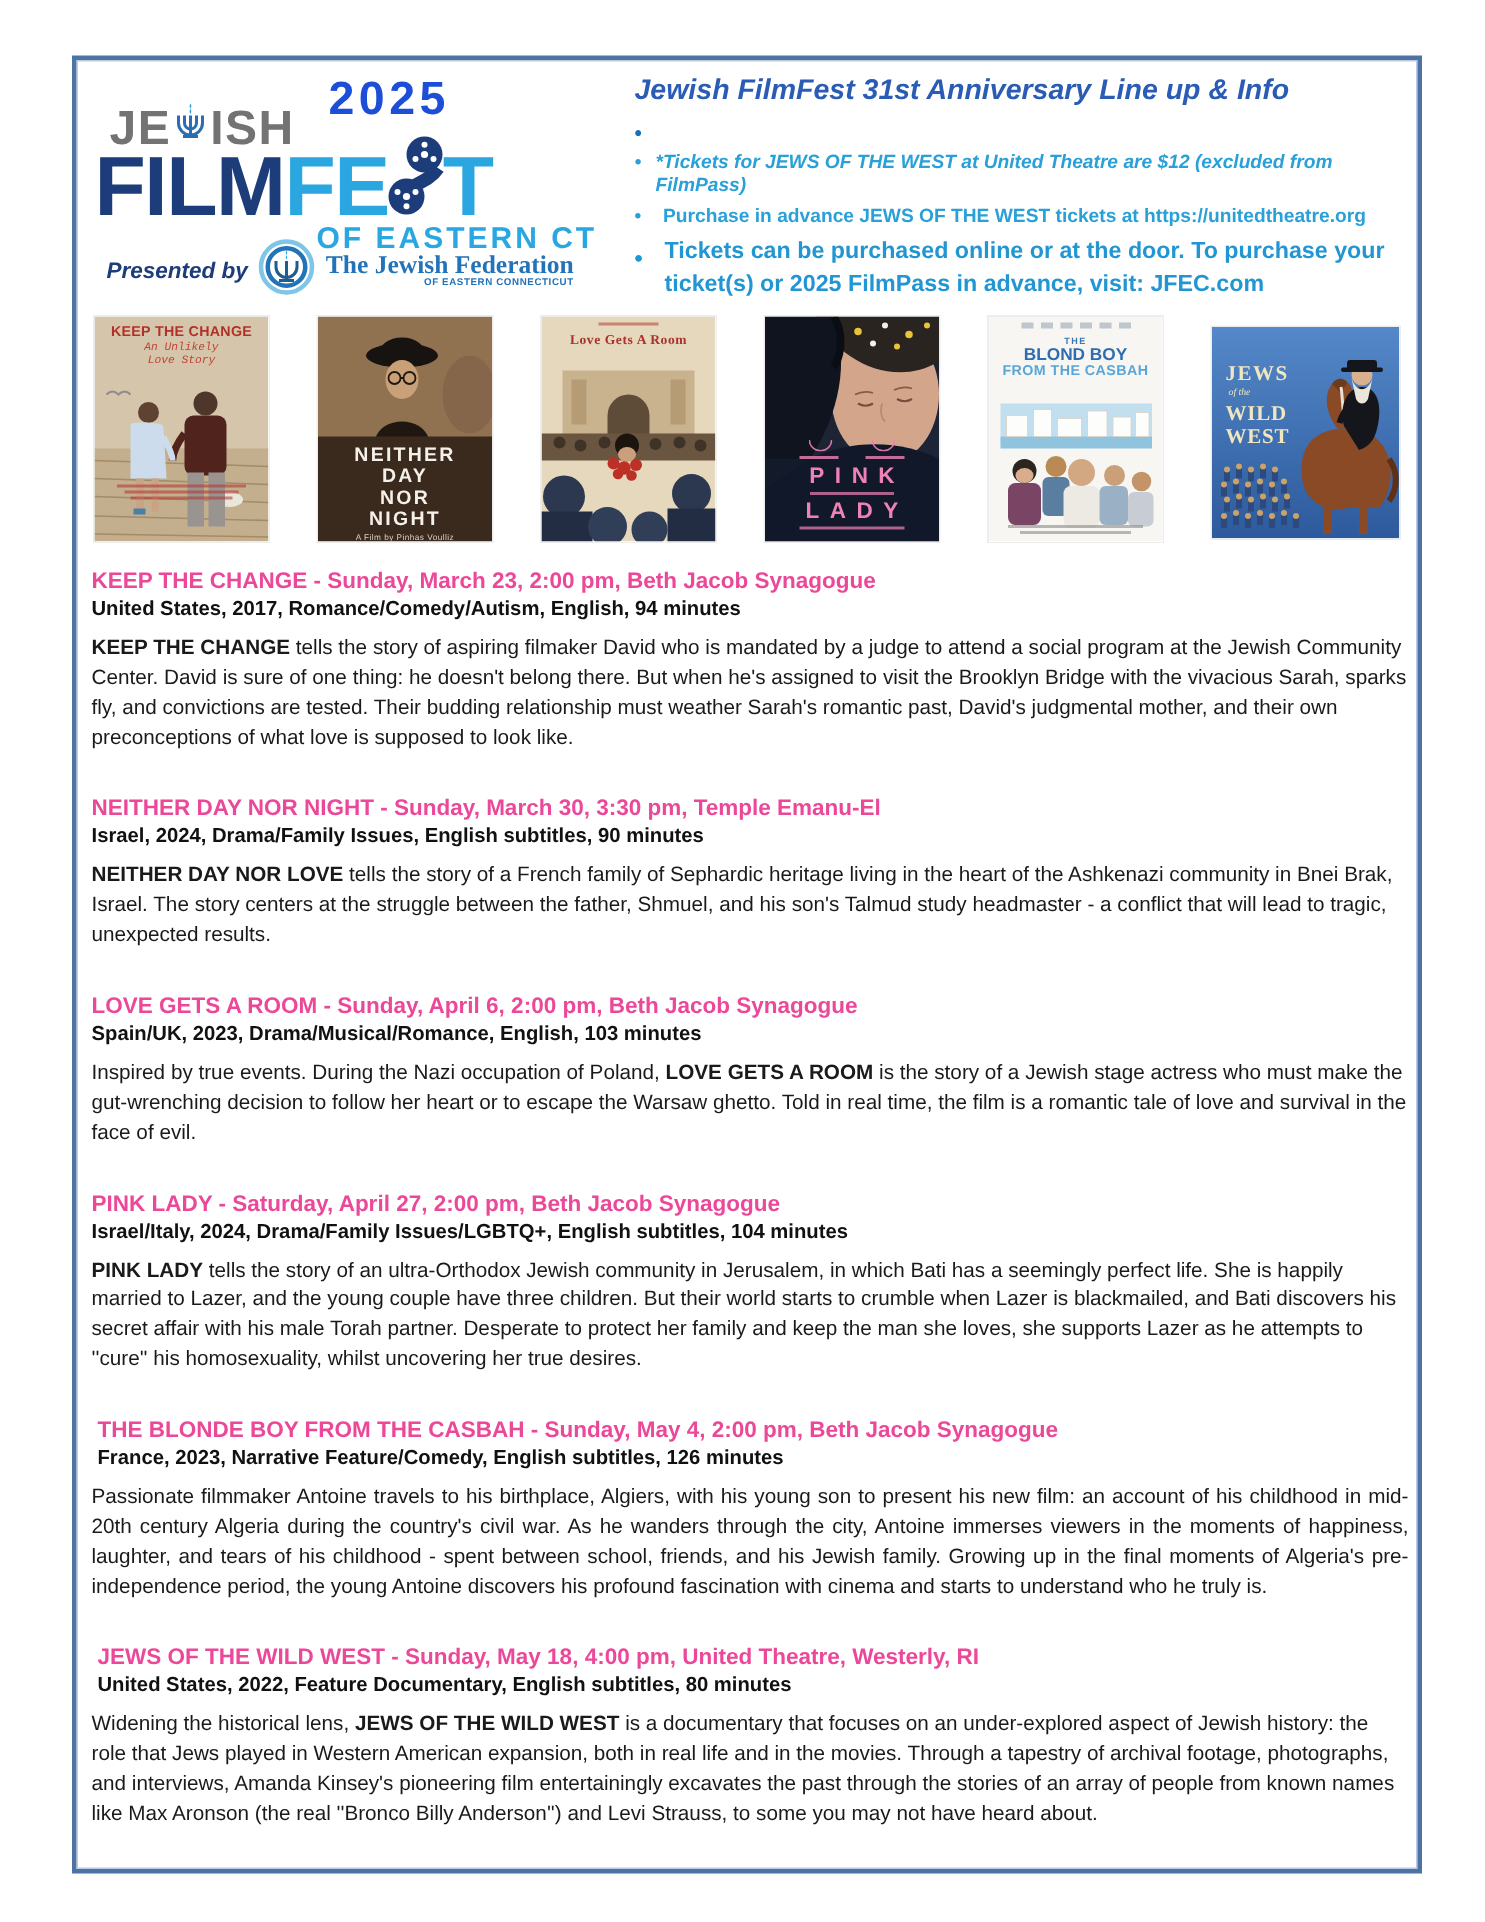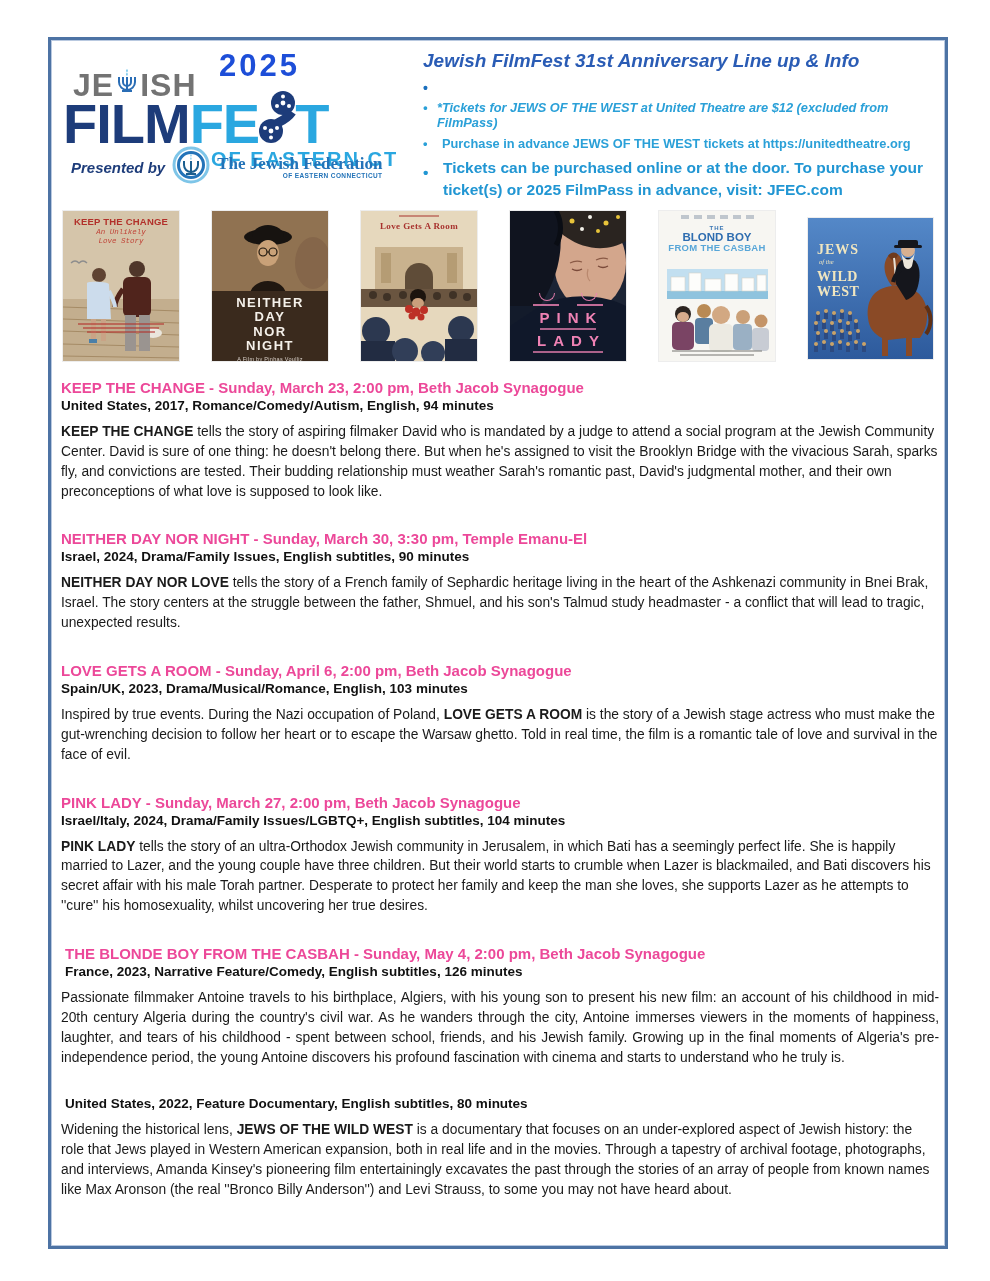--- a/index.html
+++ b/index.html
@@ -10,21 +10,21 @@
   .header{display:flex;padding:6px 8px 0 10px;height:160px;}
   .logo-area{position:relative;width:348px;height:158px;flex:none;}
   .logo-year{position:absolute;left:158px;top:2px;font-size:31px;font-weight:800;color:#1d4ed8;letter-spacing:3px;}
   .logo-jewish{position:absolute;left:12px;top:22px;font-size:32px;font-weight:700;color:#737373;letter-spacing:1px;display:flex;align-items:flex-end;line-height:1;}
   .logo-jewish .menorah{margin:0 1px 1px 1px;}
   .logo-filmfest{position:absolute;left:2px;top:46px;font-size:56px;font-weight:900;line-height:1;letter-spacing:-1px;display:flex;align-items:center;}
   .lf-film{color:#1d3c7a;}
   .lf-fe,.lf-t{color:#2aa7e0;}
   .lf-reel{margin:0 -3px;position:relative;top:-2px;}
   .logo-eastern{position:absolute;left:150px;top:102px;font-size:20px;font-weight:700;color:#2aa7e0;letter-spacing:2px;}
-  .presented-row{position:absolute;left:10px;bottom:16px;display:flex;align-items:center;gap:7px;}
+  .presented-row{position:absolute;left:10px;bottom:2px;display:flex;align-items:center;gap:7px;}
   .presented-label{font-size:15px;font-weight:700;font-style:italic;color:#1d3c7a;}
   .fed-text{line-height:1;}
   .fed-name{font-family:"Liberation Serif",serif;font-weight:700;font-size:17px;color:#2373b8;}
   .fed-sub{font-size:6.5px;font-weight:700;color:#2373b8;letter-spacing:.4px;text-align:right;margin-top:1px;}
 
   .info-area{flex:1;padding:4px 4px 0 14px;}
   .info-title{font-size:19px;font-weight:700;font-style:italic;color:#2a5cb5;margin:0 0 8px 0;}
   .bullet{display:flex;margin-bottom:4px;}
   .bullet .dot{flex:none;width:14px;text-align:left;}
   .b1{color:#1a6fbd;font-weight:700;font-size:14.5px;}
@@ -437,30 +437,31 @@
       <p><span></span><b>NEITHER DAY NOR LOVE</b><span> tells the story of a French family of Sephardic heritage living in the heart of the Ashkenazi community in Bnei Brak, Israel. The story centers at the struggle between the father, Shmuel, and his son's Talmud study headmaster - a conflict that will lead to tragic, unexpected results.</span></p>
     </div>
 
     <div class="film">
       <h3>LOVE GETS A ROOM - Sunday, April 6, 2:00 pm, Beth Jacob Synagogue</h3>
       <div class="meta">Spain/UK, 2023, Drama/Musical/Romance, English, 103 minutes</div>
       <p><span>Inspired by true events. During the Nazi occupation of Poland, </span><b>LOVE GETS A ROOM</b><span> is the story of a Jewish stage actress who must make the gut-wrenching decision to follow her heart or to escape the Warsaw ghetto. Told in real time, the film is a romantic tale of love and survival in the face of evil.</span></p>
     </div>
 
     <div class="film">
-      <h3>PINK LADY - Sunday, March 27, 2:00 pm, Beth Jacob Synagogue</h3>
+      <h3>PINK LADY - Saturday, April 27, 2:00 pm, Beth Jacob Synagogue</h3>
       <div class="meta">Israel/Italy, 2024, Drama/Family Issues/LGBTQ+, English subtitles, 104 minutes</div>
       <p><span></span><b>PINK LADY</b><span> tells the story of an ultra-Orthodox Jewish community in Jerusalem, in which Bati has a seemingly perfect life. She is happily married to Lazer, and the young couple have three children. But their world starts to crumble when Lazer is blackmailed, and Bati discovers his secret affair with his male Torah partner. Desperate to protect her family and keep the man she loves, she supports Lazer as he attempts to ''cure'' his homosexuality, whilst uncovering her true desires.</span></p>
     </div>
 
     <div class="film justify indent">
       <h3>THE BLONDE BOY FROM THE CASBAH - Sunday, May 4, 2:00 pm, Beth Jacob Synagogue</h3>
       <div class="meta">France, 2023, Narrative Feature/Comedy, English subtitles, 126 minutes</div>
       <p><span>Passionate filmmaker Antoine travels to his birthplace, Algiers, with his young son to present his new film: an account of his childhood in mid-20th century Algeria during the country's civil war. As he wanders through the city, Antoine immerses viewers in the moments of happiness, laughter, and tears of his childhood - spent between school, friends, and his Jewish family. Growing up in the final moments of Algeria's pre-independence period, the young Antoine discovers his profound fascination with cinema and starts to understand who he truly is.</span><b></b><span></span></p>
     </div>
 
     <div class="film indent">
+      <h3>JEWS OF THE WILD WEST - Sunday, May 18, 4:00 pm, United Theatre, Westerly, RI</h3>
       <div class="meta">United States, 2022, Feature Documentary, English subtitles, 80 minutes</div>
       <p><span>Widening the historical lens, </span><b>JEWS OF THE WILD WEST</b><span> is a documentary that focuses on an under-explored aspect of Jewish history: the role that Jews played in Western American expansion, both in real life and in the movies. Through a tapestry of archival footage, photographs, and interviews, Amanda Kinsey's pioneering film entertainingly excavates the past through the stories of an array of people from known names like Max Aronson (the real ''Bronco Billy Anderson'') and Levi Strauss, to some you may not have heard about.</span></p>
     </div>
 
   </div>
 </div>
 
 </body></html>

